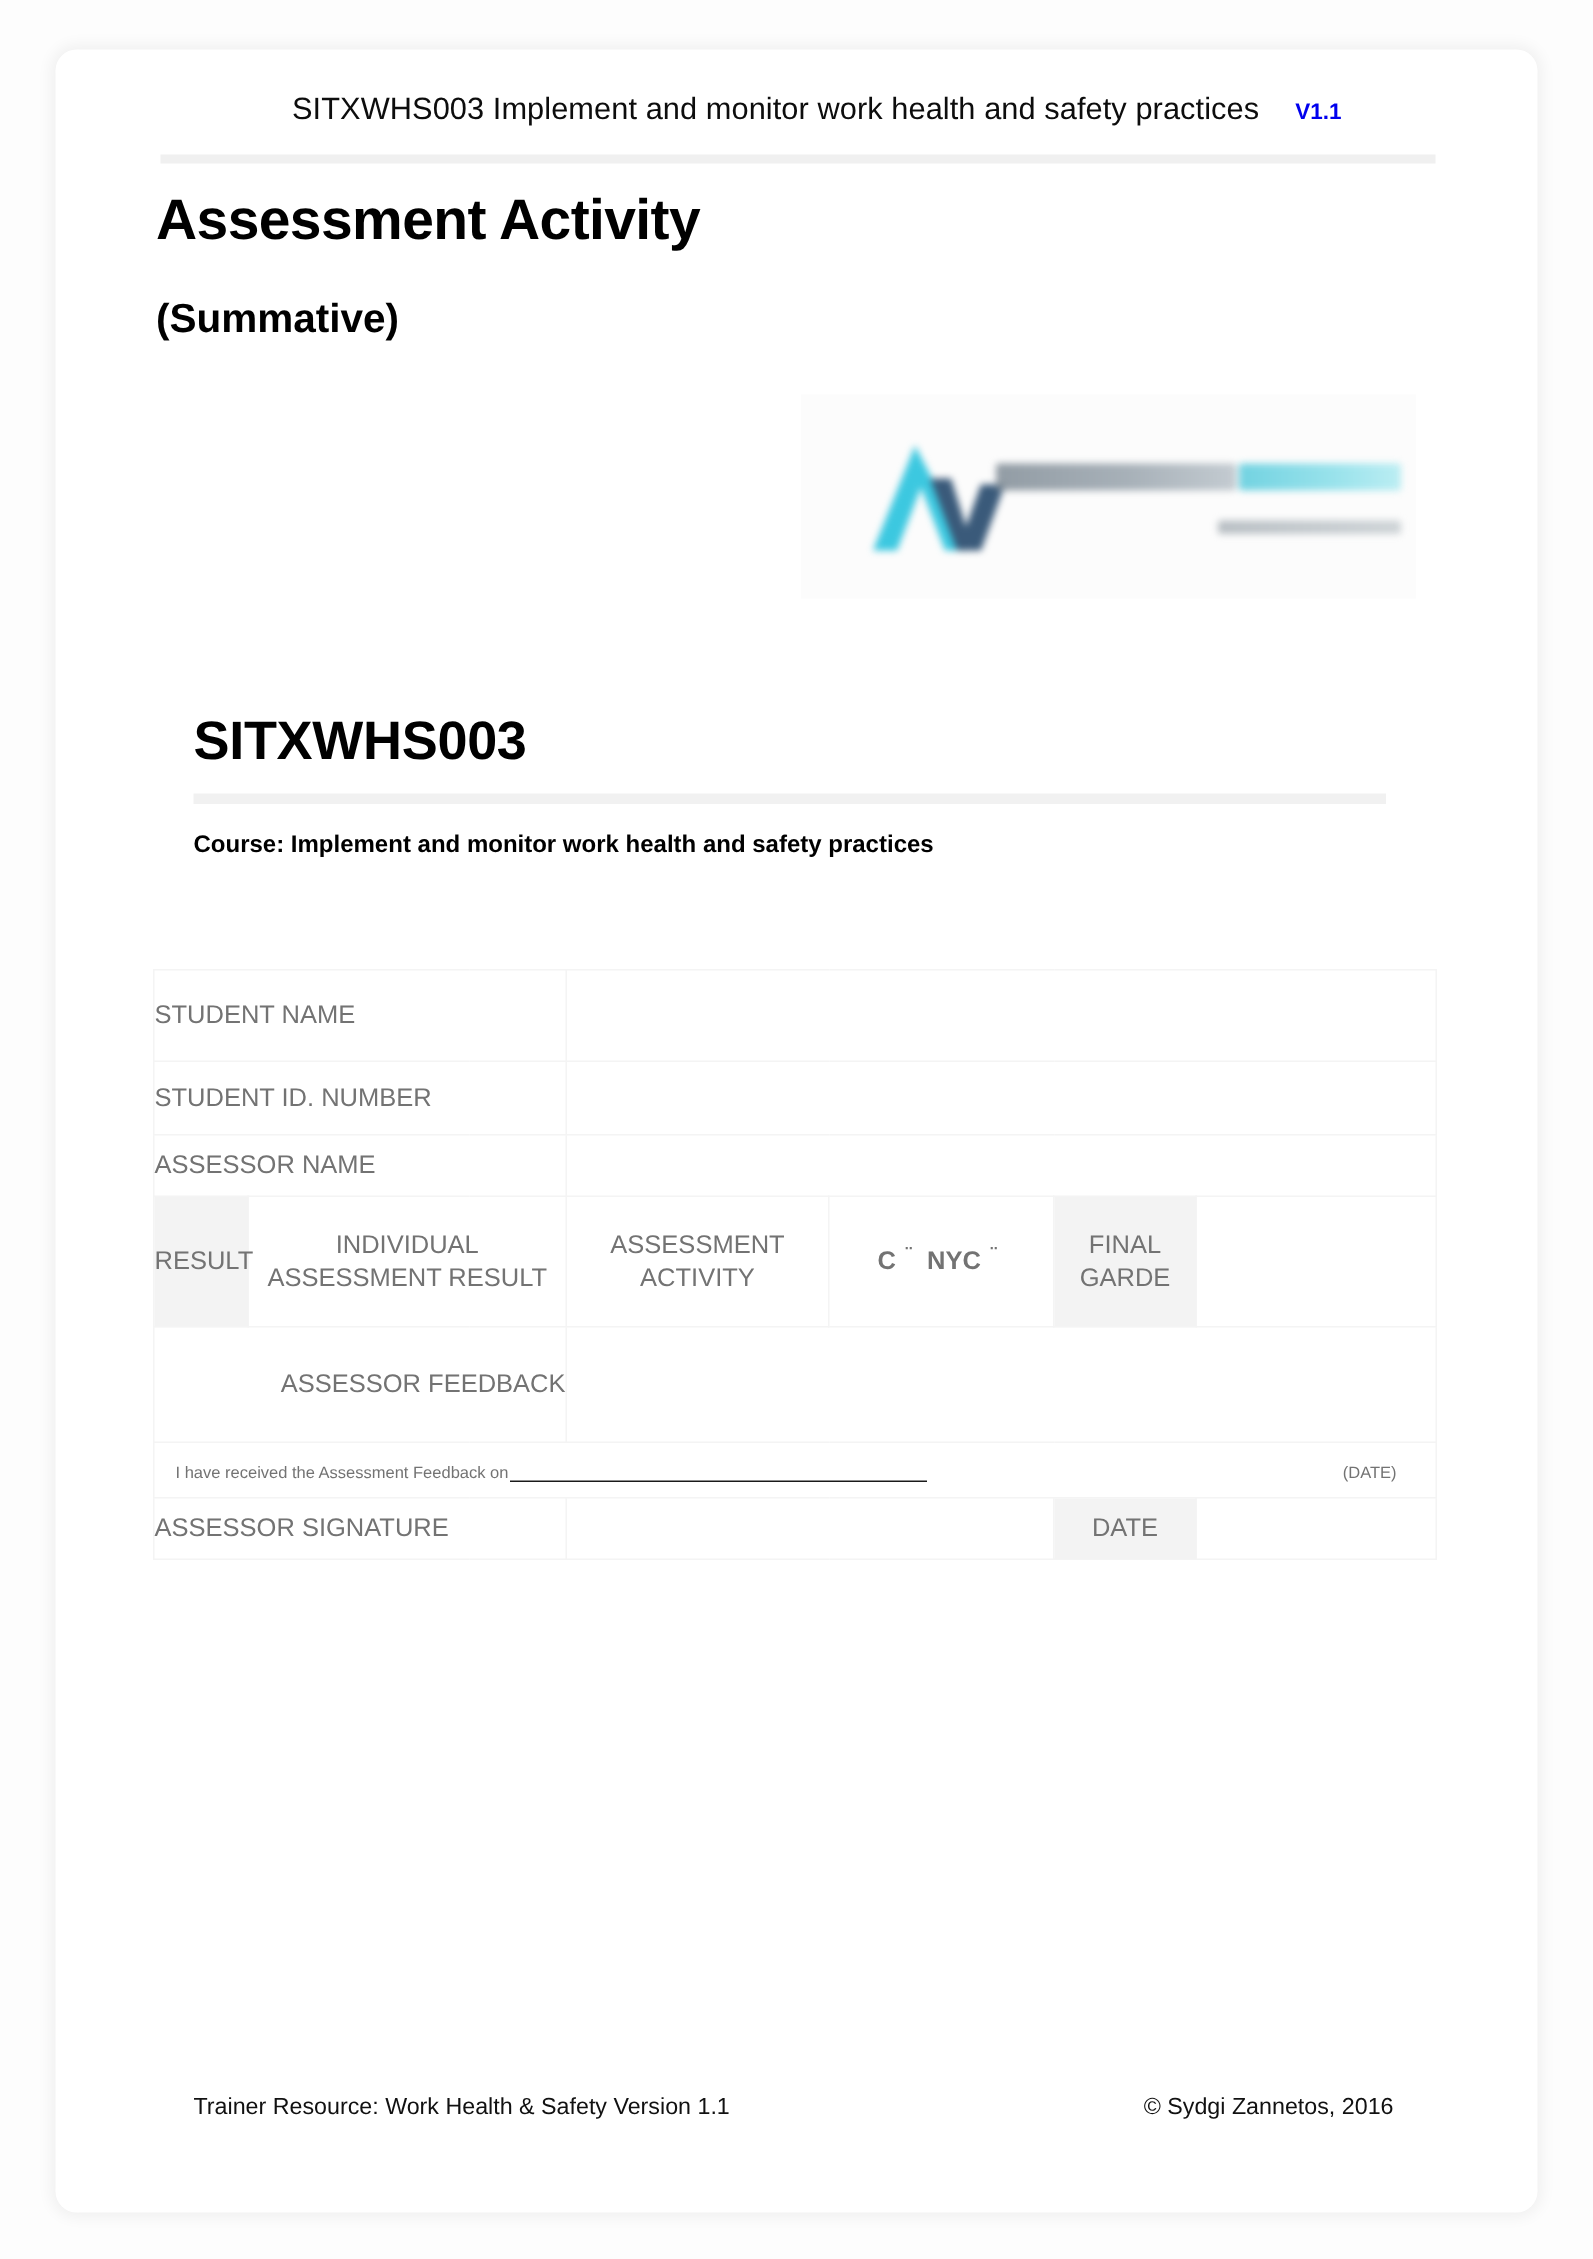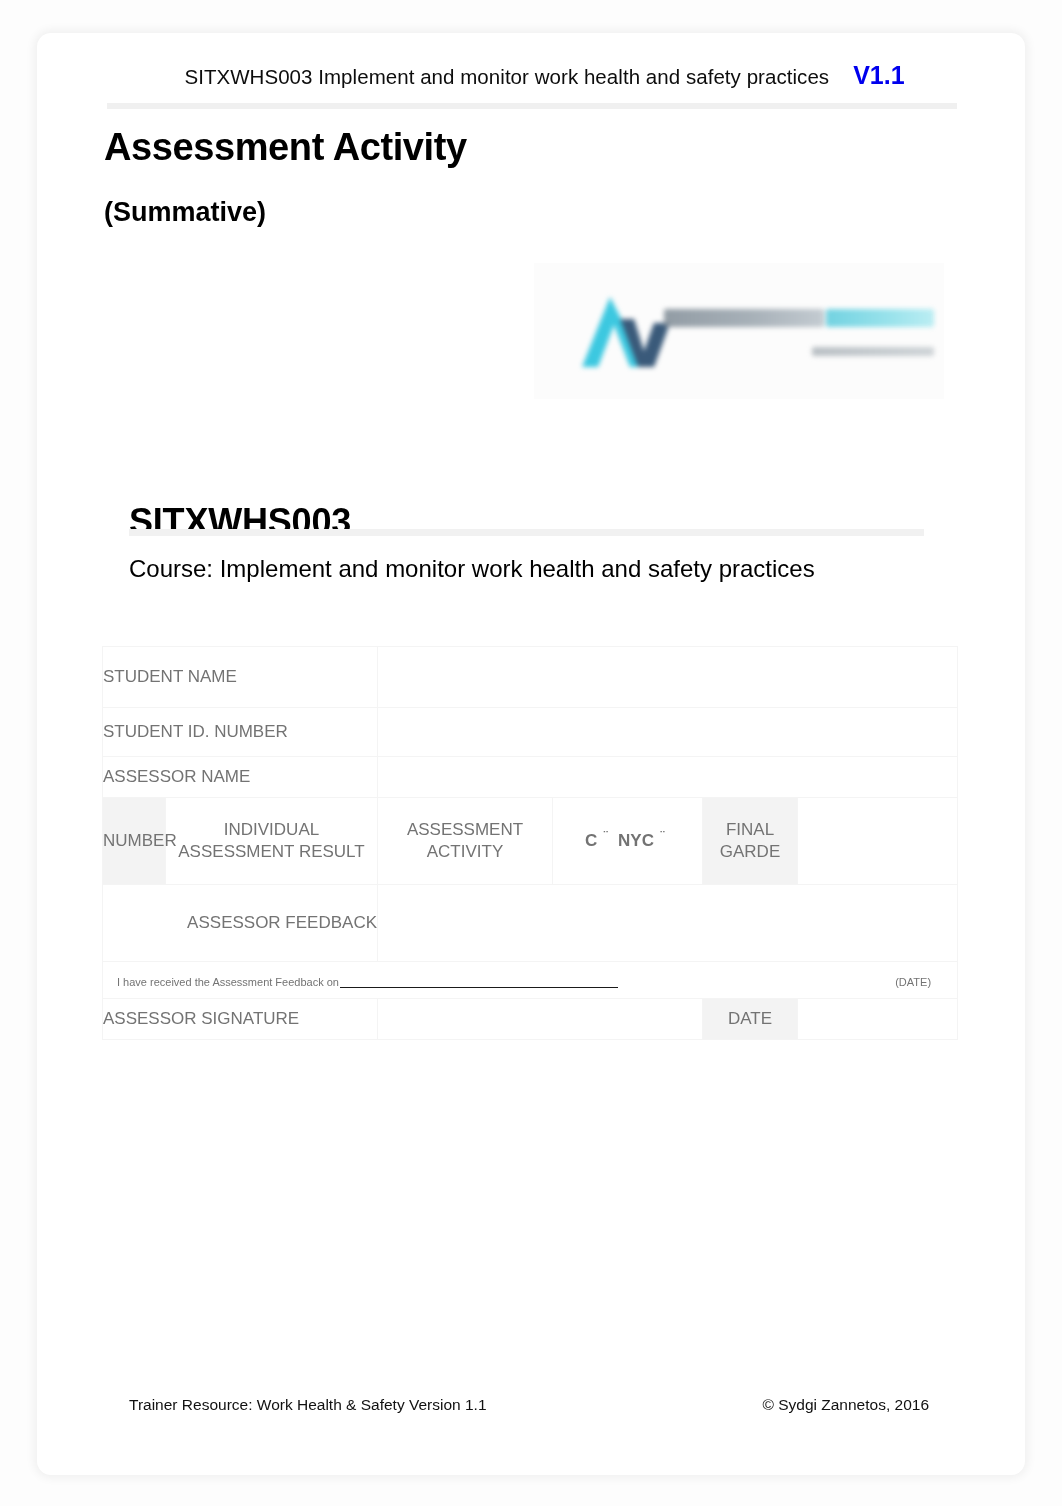--- a/index.html
+++ b/index.html
@@ -46,21 +46,21 @@
     text-align: center;
     white-space: nowrap;
   }
   .doc-header .hdr-title {
     font-size: 20.5px;
     color: #0d0d0d;
     letter-spacing: 0.05px;
     margin-left: 25px;
   }
   .doc-header .hdr-ver {
-    font-size: 25px;
+    font-size: 15px;
     font-weight: bold;
     color: #0000ee;
     margin-left: 24px;
   }
 
   
   .title-main {
     position: absolute;
     left: 67px;
     top: 93px;
@@ -124,36 +124,35 @@
 
   
   .unit-code {
     position: absolute;
     left: 92px;
     top: 440px;
     font-size: 36px;
     font-weight: bold;
     color: #000000;
     letter-spacing: -0.2px;
-    margin-top: 28px;
   }
   .unit-rule {
     position: absolute;
     left: 92px;
     top: 496px;
     width: 795px;
     height: 7px;
     background: #f1f1f1;
   }
   .course-line {
     position: absolute;
     left: 92px;
     top: 522px;
-    font-size: 24px;
-    font-weight: normal;
+    font-size: 16px;
+    font-weight: bold;
     color: #000000;
   }
 
   
   .form-table {
     position: absolute;
     left: 65px;
     top: 613px;
     width: 855px;
     border-collapse: collapse;
@@ -272,21 +271,21 @@
         <td class="cell-pad tall-48" colspan="3">STUDENT ID. NUMBER</td>
         <td class="cell-pad tall-48" colspan="5"></td>
       </tr>
 
       <tr>
         <td class="cell-pad tall-40" colspan="3">ASSESSOR NAME</td>
         <td class="cell-pad tall-40" colspan="5"></td>
       </tr>
 
       <tr>
-        <td class="result-label shaded tall-86">NUMBER</td>
+        <td class="result-label shaded tall-86">RESULT</td>
         <td class="sub-cell" colspan="2">INDIVIDUAL ASSESSMENT RESULT</td>
         <td class="sub-cell">ASSESSMENT ACTIVITY</td>
         <td class="sub-cell" colspan="2">
           <span class="cnyc">
             <b>C</b><span class="cbox">¨</span>&nbsp;<b>NYC</b><span class="cbox">¨</span>
           </span>
         </td>
         <td class="sub-cell shaded">FINAL GARDE</td>
         <td class="cell-pad"></td>
       </tr>

